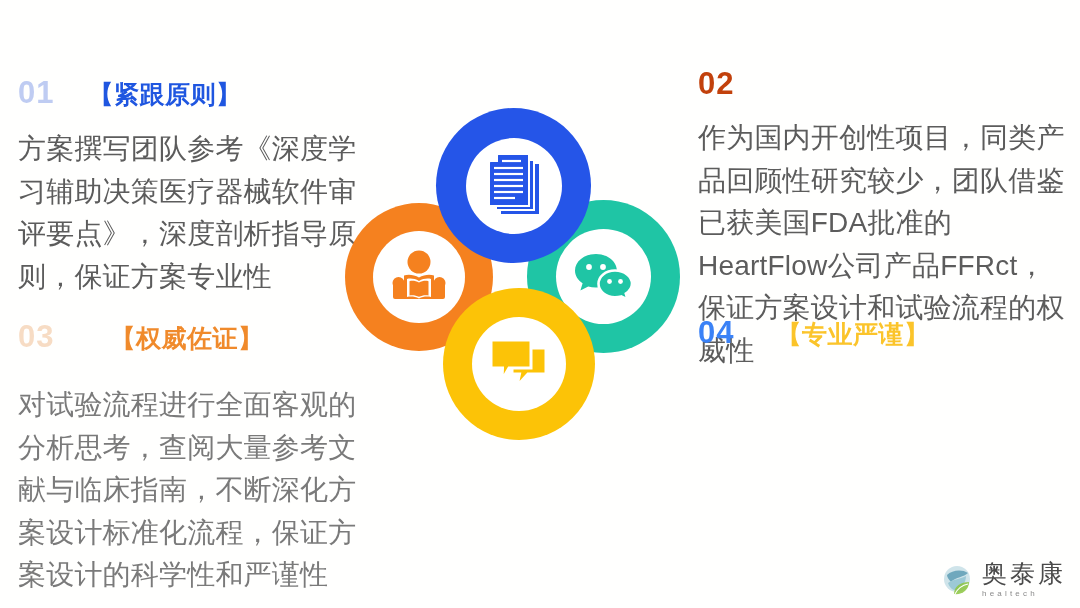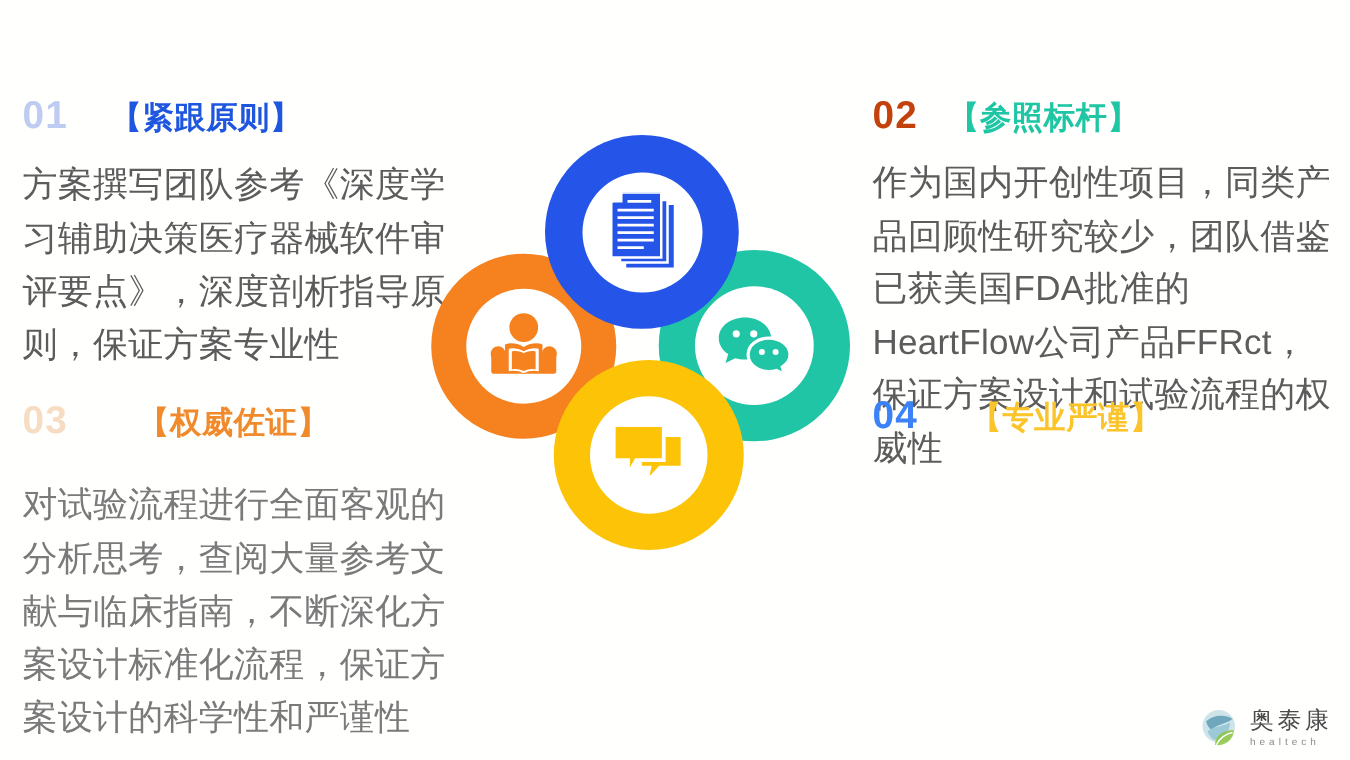--- a/index.html
+++ b/index.html
@@ -122,21 +122,21 @@
     position: absolute;
     right: 14px;
     bottom: 10px;
     display: flex;
     align-items: center;
     gap: 8px;
   }
   .logo-mark { width: 32px; height: 32px; flex: none; }
   .logo-text { display: flex; flex-direction: column; line-height: 1; }
   .logo-cn {
-    font-size: 19px;
+    font-size: 25px;
     color: #4a4a4a;
     letter-spacing: 3px;
     font-weight: normal;
   }
   .logo-en {
     font-size: 8px;
     color: #8a8a8a;
     letter-spacing: 3.2px;
     margin-top: 4px;
   }
@@ -148,21 +148,20 @@
   <div class="head head-01">
     <span class="num">01</span>
     <span class="title">【紧跟原则】</span>
   </div>
   <div class="body-text body-01">方案撰写团队参考《深度学习辅助决策医疗器械软件审评要点》，深度剖析指导原则，保证方案专业性</div>
 </div>
 
 <div class="block block-02">
   <div class="head head-02">
     <span class="num">02</span>
-    <span class="title">【参照标杆】</span>
   </div>
   <div class="body-text body-02">作为国内开创性项目，同类产品回顾性研究较少，团队借鉴已获美国FDA批准的HeartFlow公司产品FFRct，保证方案设计和试验流程的权威性</div>
 </div>
 
 <div class="block block-03">
   <div class="head head-03">
     <span class="num">03</span>
     <span class="title">【权威佐证】</span>
   </div>
   <div class="body-text body-03">对试验流程进行全面客观的分析思考，查阅大量参考文献与临床指南，不断深化方案设计标准化流程，保证方案设计的科学性和严谨性</div>

